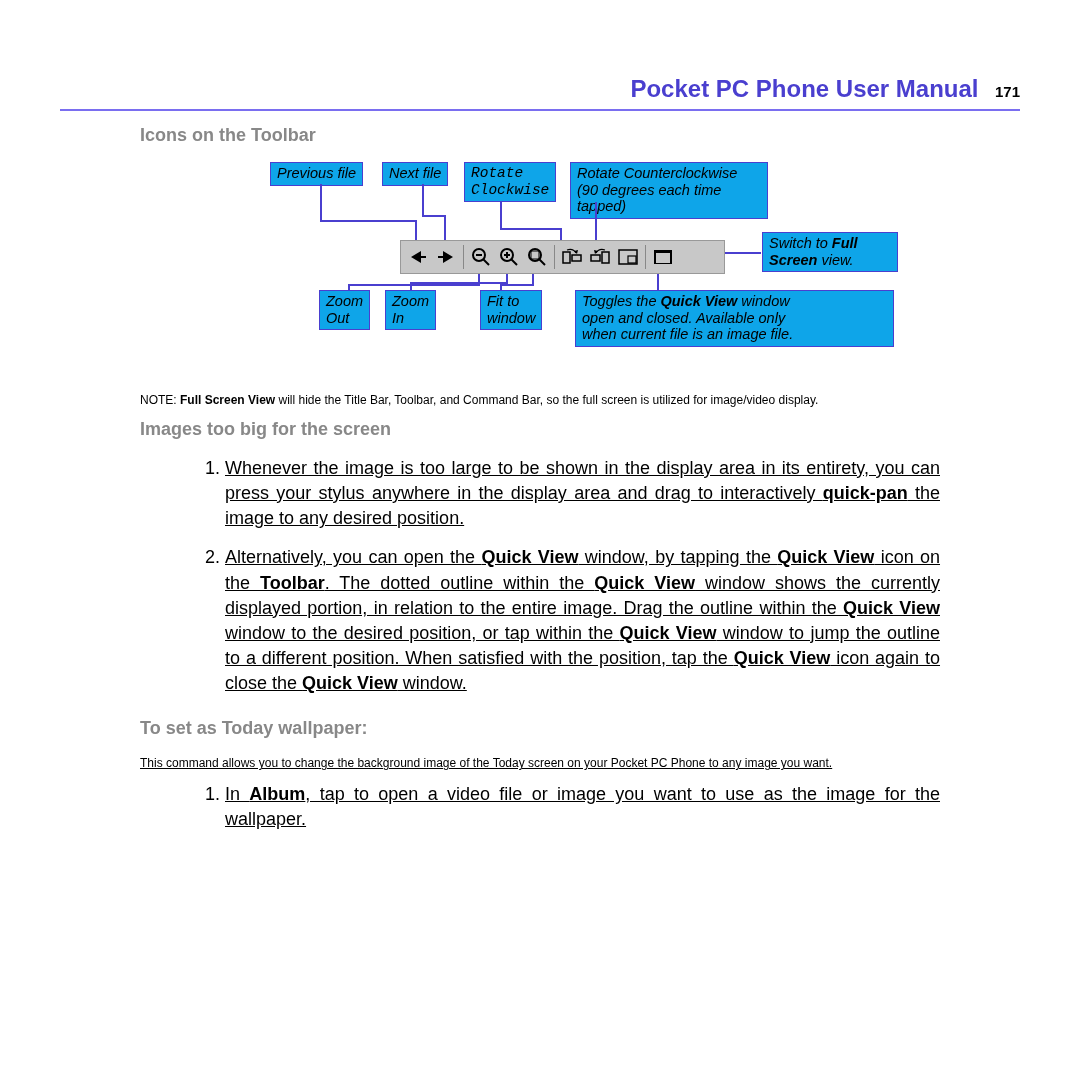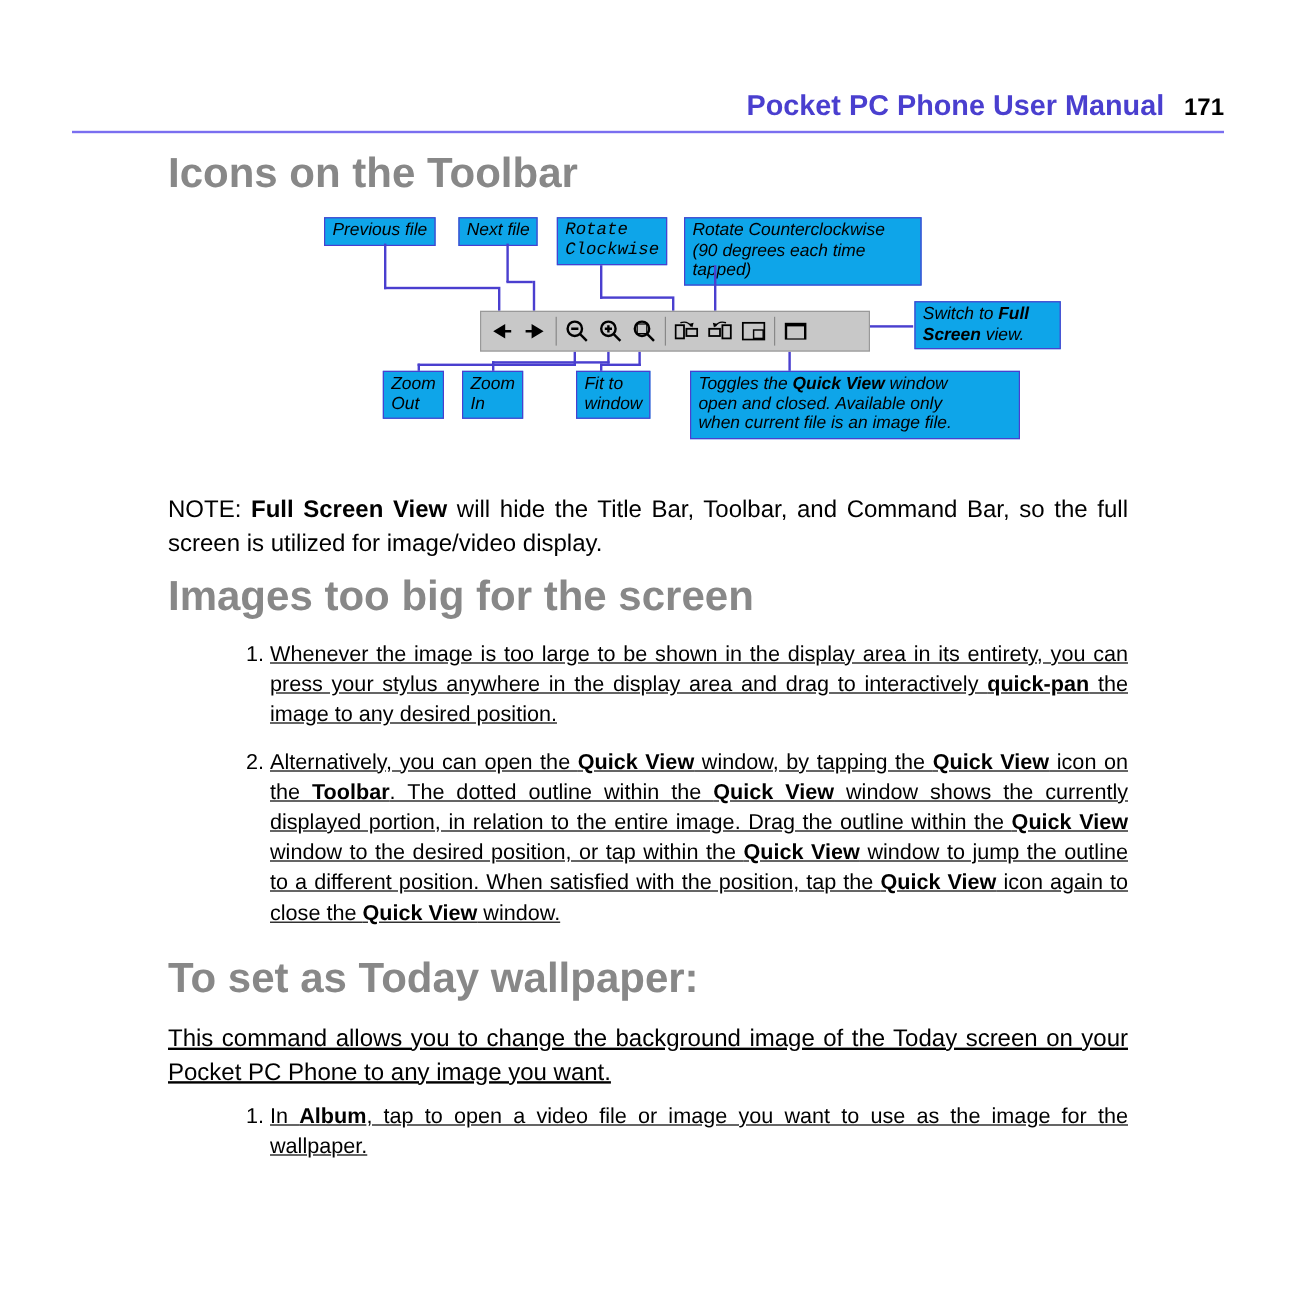--- a/index.html
+++ b/index.html
@@ -19,26 +19,26 @@
     margin-bottom: 14px;
   }
   .header-title {
     color: #4a3fcf;
     font-weight: bold;
     font-size: 24px;
   }
   .header-page {
     color: #000;
     font-weight: bold;
-    font-size: 20px;
+    font-size: 15px;
     margin-left: 12px;
   }
   h2.section {
     color: #888;
-    font-size: 35px;
+    font-size: 18px;
     font-weight: bold;
     margin: 10px 0 16px 80px;
   }
   .diagram {
     position: relative;
     width: 800px;
     height: 210px;
     margin-left: 140px;
   }
   .callout {
@@ -69,21 +69,21 @@
     padding: 0 6px;
   }
   .tb-sep {
     width: 1px; height: 24px; background: #888;
   }
   .tb-icon {
     width: 22px; height: 22px;
     display: flex; align-items: center; justify-content: center;
   }
   .bodytext {
-    font-size: 20px;
+    font-size: 12px;
     line-height: 1.4;
     text-align: justify;
     margin: 20px 80px 0 80px;
   }
   ol.numlist {
     font-size: 18px;
     line-height: 1.4;
     margin: 10px 80px 0 165px;
     text-align: justify;
   }
@@ -112,37 +112,37 @@
   </div>
   <div class="callout" style="left:264px; top:0;font-family:Liberation Mono, monospace;">
     <span>Rotate</span><br>
     <span>Clockwise</span>
   </div>
   <div class="callout" style="left:370px; top:0; width:198px;">
     <span>Rotate Counterclockwise</span><br>
     <span>(90 degrees each time tapped)</span>
   </div>
 
-  <div class="callout" style="left:562px; top:70px; width:122px;">
+  <div class="callout" style="left:562px; top:70px; width:136px;">
     <span class="callout-inner"><span>Switch to </span><span class="bold-inline">Full</span><br><span class="bold-inline">Screen</span><span> view.</span></span>
   </div>
 
   <div class="callout" style="left:119px; top:128px;">
     <span>Zoom</span><br>
     <span>Out</span>
   </div>
   <div class="callout" style="left:185px; top:128px;">
     <span>Zoom</span><br>
     <span>In</span>
   </div>
   <div class="callout" style="left:280px; top:128px;">
     <span>Fit to</span><br>
     <span>window</span>
   </div>
-  <div class="callout" style="left:375px; top:128px; width:275px;">
+  <div class="callout" style="left:375px; top:128px; width:319px;">
     <span class="callout-inner"><span>Toggles the </span><span class="bold-inline">Quick View</span><span> window</span></span><br>
     <span>open and closed. Available only</span><br>
     <span>when current file is an image file.</span>
   </div>
 
   <div class="line" style="left:120px; top:22px; width:2px; height:38px;"></div>
   <div class="line" style="left:120px; top:58px; width:95px; height:2px;"></div>
   <div class="line" style="left:215px; top:58px; width:2px; height:20px;"></div>
 
   <div class="line" style="left:222px; top:22px; width:2px; height:32px;"></div>

